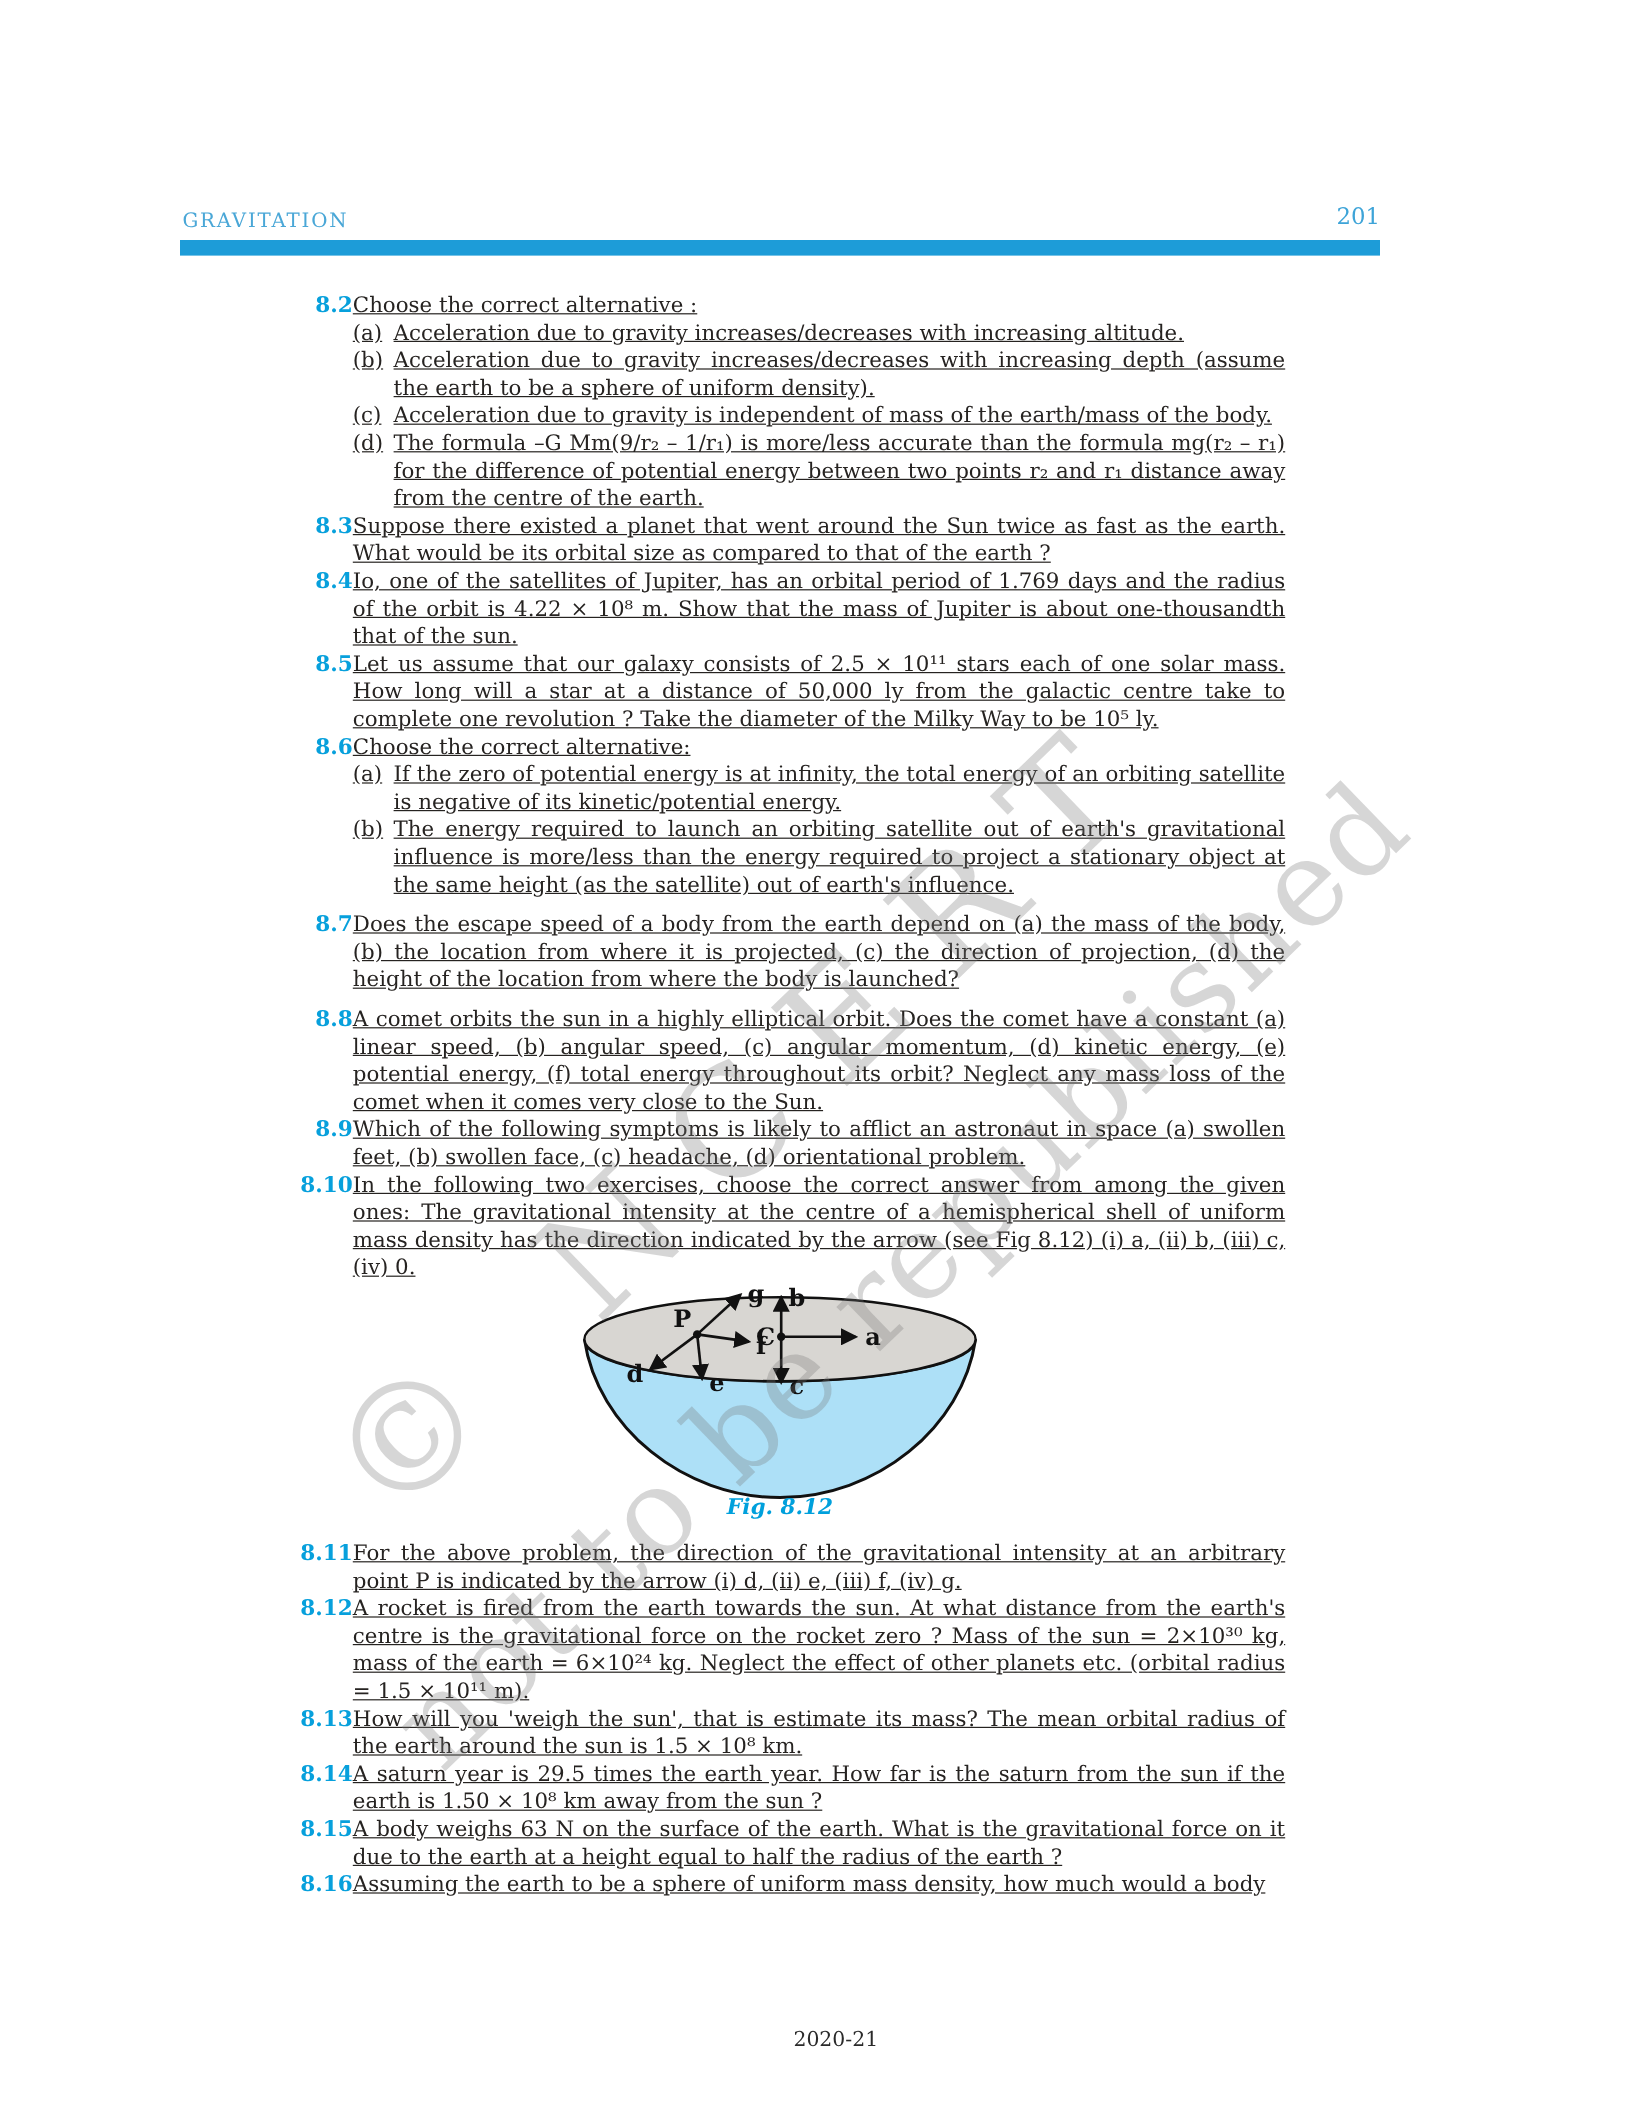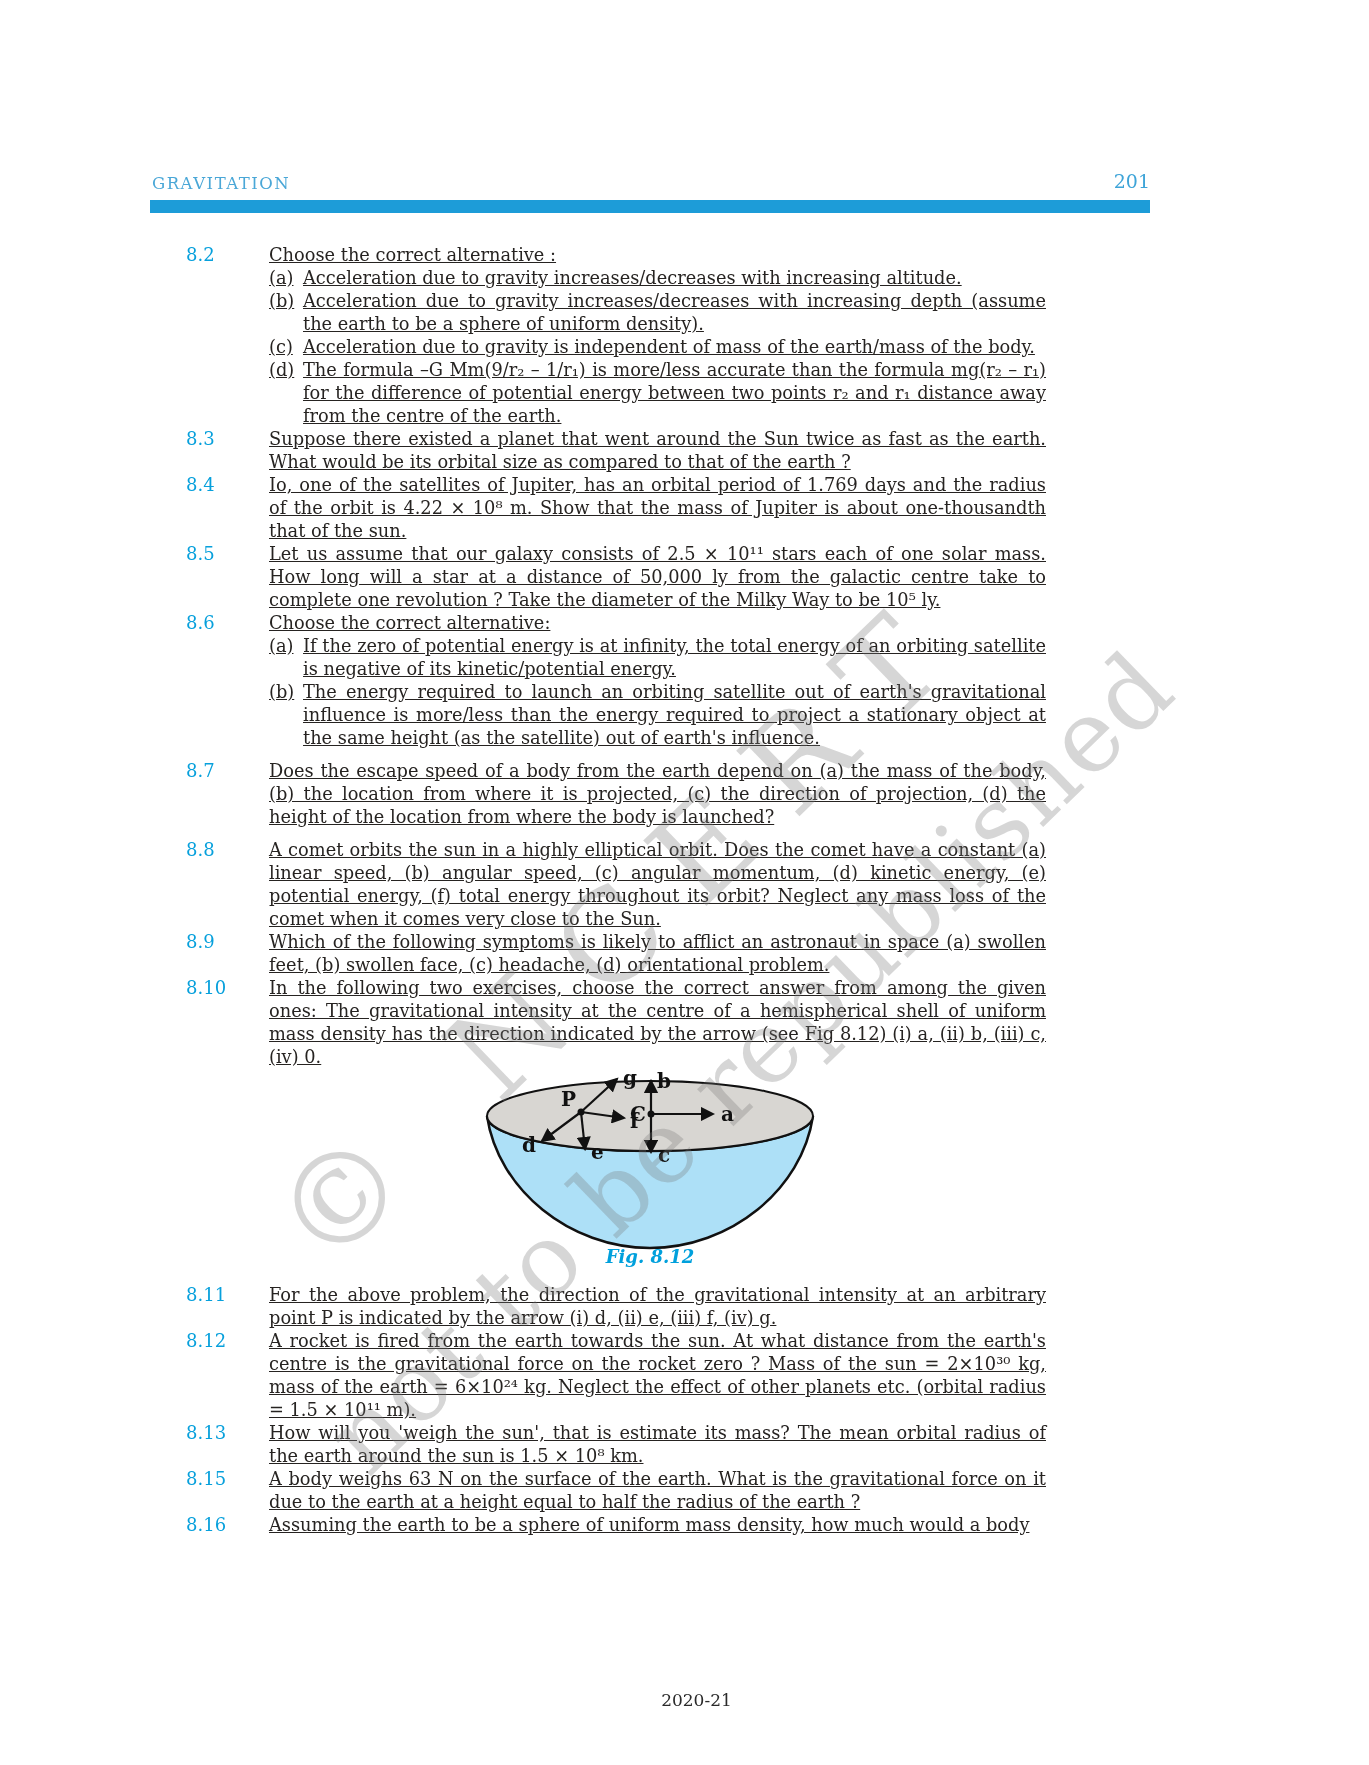--- a/index.html
+++ b/index.html
@@ -17,22 +17,22 @@
     font-size:19px; color:#3ea4d8;text-align:center;
   }
   .rule {
     position:absolute; left:150px; top:200px; width:1000px; height:13px;
     background:#1d9cd8;
   }
   .content { position:absolute; left:150px; top:243px; width:1000px; z-index:1; }
   .item { display:flex; align-items:flex-start; }
   .item.gap { margin-top:10px; }
   .num {
-    margin-left:36px; width:83px; flex:none;
-    font-weight:normal; color:#07a0dc; font-size:18px; line-height:23px;
+    margin-left:61px; width:83px; flex:none;
+    font-weight:bold; color:#07a0dc; font-size:18px; line-height:23px;text-align:right;
   }
   .body { width:777px; flex:none; font-size:17.8px; line-height:23px; text-align:justify;text-decoration:underline; }
   .ptext { text-align:justify; }
   .sub { display:flex; }
   .sublabel { width:34px; flex:none; }
   .subtext { flex:1; text-align:justify; }
 
   .figure { position:relative; width:100%; height:215px; }
   .figure svg { position:absolute; left:270px; top:0; display:block; }
   .figcaption {
@@ -194,20 +194,26 @@
           <div class="ptext">A rocket is fired from the earth towards the sun. At what distance from the earth's centre is the gravitational force on the rocket zero ? Mass of the sun = 2×10³⁰ kg, mass of the earth = 6×10²⁴ kg. Neglect the effect of other planets etc. (orbital radius = 1.5 × 10¹¹ m).</div>
         </div>
       </div>
       <div class="item">
         <div class="num">8.13</div>
         <div class="body">
           <div class="ptext">How will you 'weigh the sun', that is estimate its mass? The mean orbital radius of the earth around the sun is 1.5 × 10⁸ km.</div>
         </div>
       </div>
       <div class="item">
+        <div class="num">8.14</div>
+        <div class="body">
+          <div class="ptext">A saturn year is 29.5 times the earth year. How far is the saturn from the sun if the earth is 1.50 × 10⁸ km away from the sun ?</div>
+        </div>
+      </div>
+      <div class="item">
         <div class="num">8.15</div>
         <div class="body">
           <div class="ptext">A body weighs 63 N on the surface of the earth. What is the gravitational force on it due to the earth at a height equal to half the radius of the earth ?</div>
         </div>
       </div>
       <div class="item">
         <div class="num">8.16</div>
         <div class="body">
           <div class="ptext">Assuming the earth to be a sphere of uniform mass density, how much would a body</div>
         </div>

